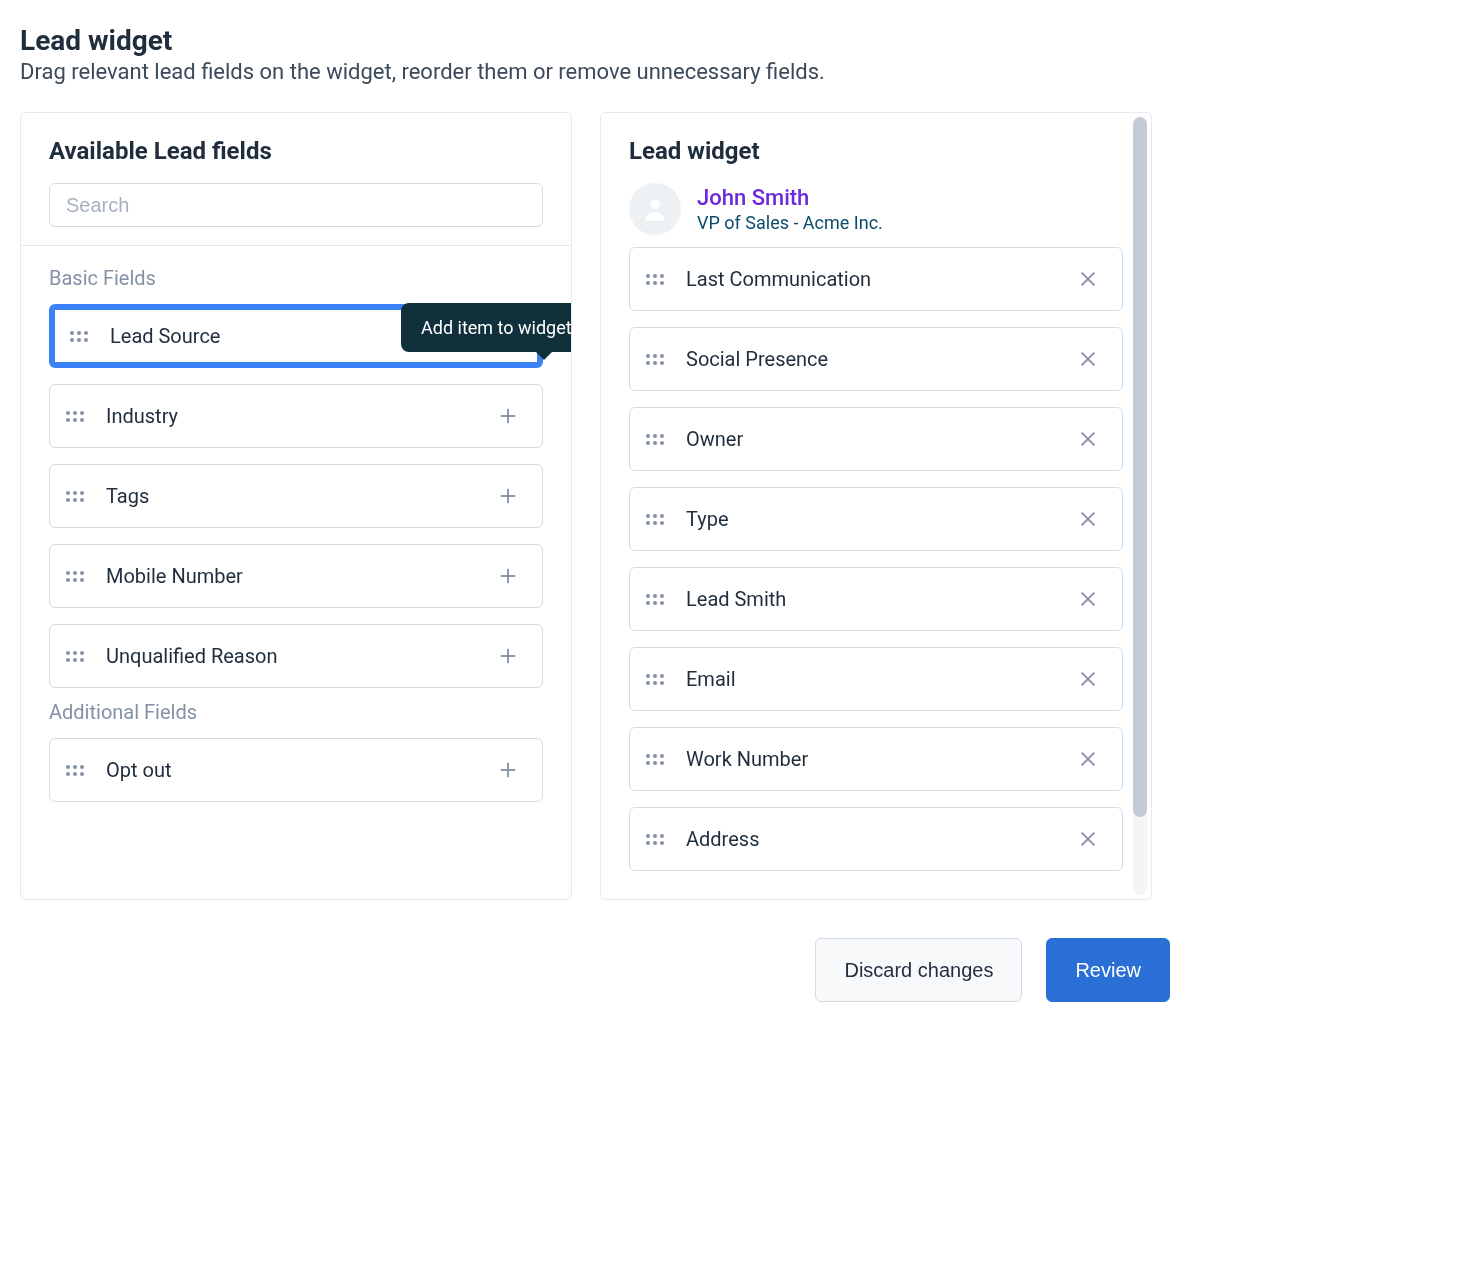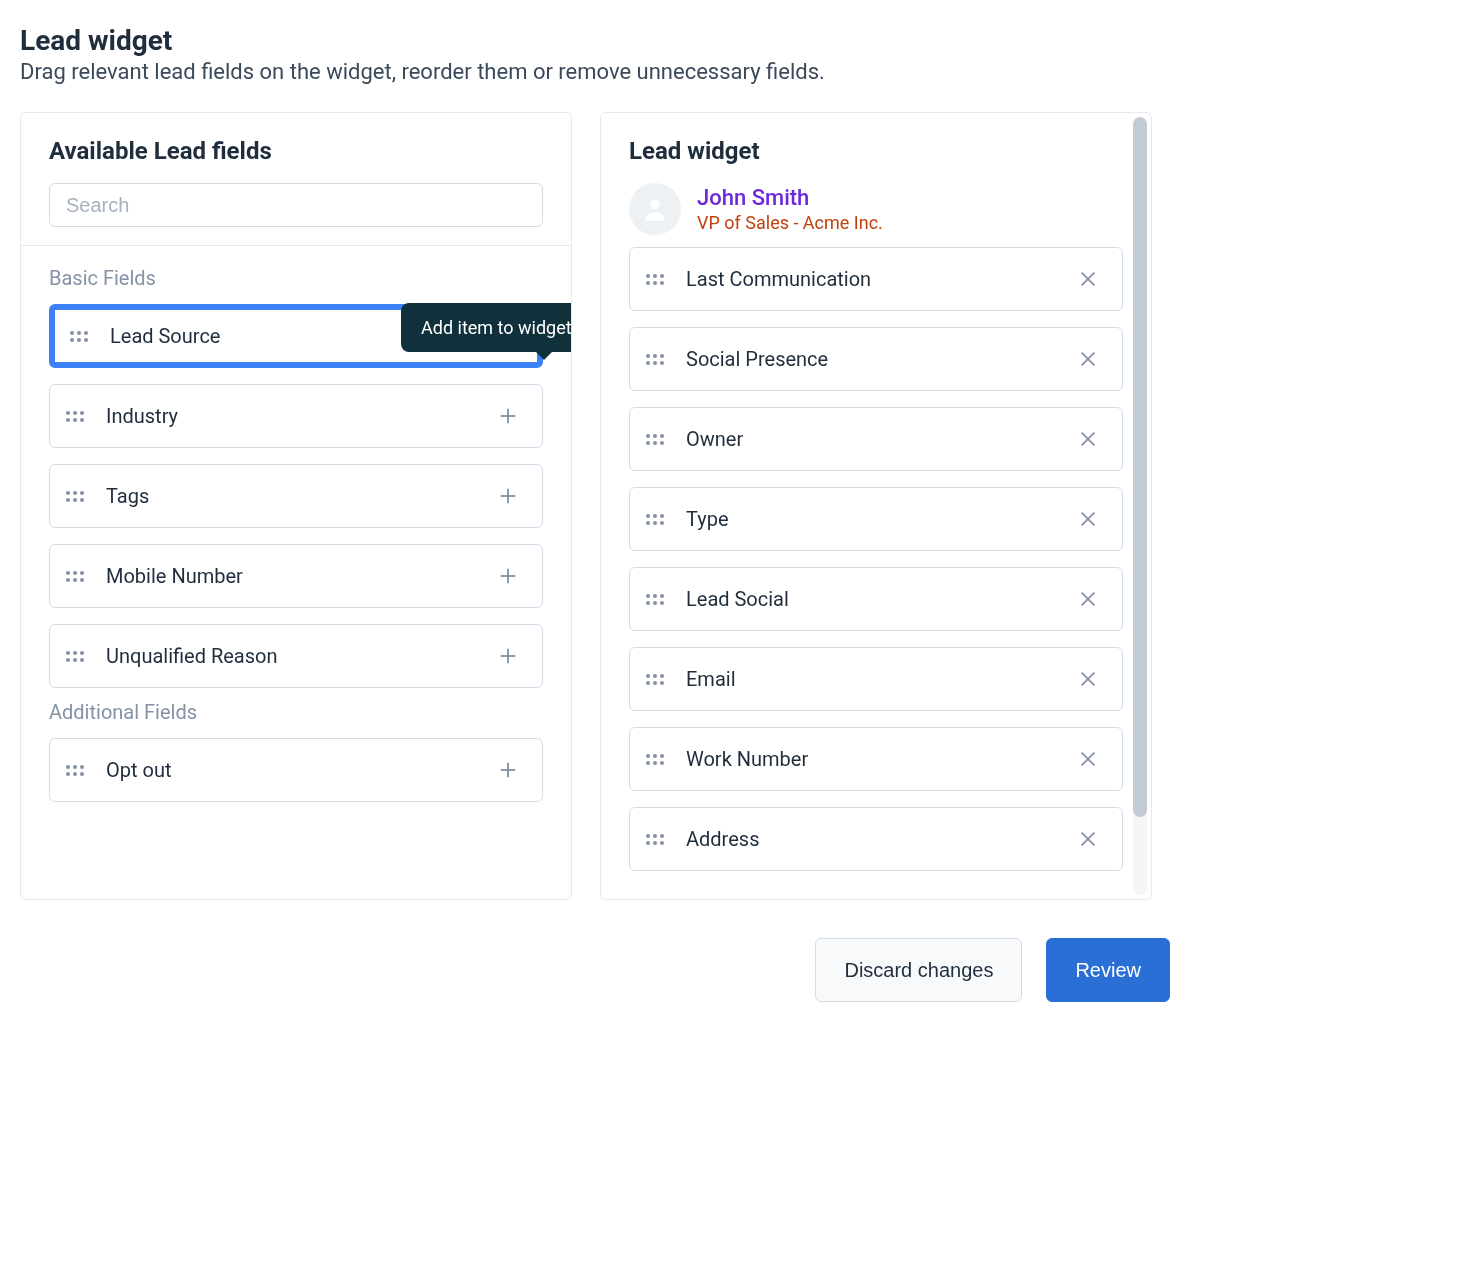--- a/index.html
+++ b/index.html
@@ -172,21 +172,21 @@
   }
   .avatar svg { width: 28px; height: 28px; fill: #fff; }
   .lead-name {
     font-size: 22px;
     color: #6d28d9;
     font-weight: 500;
     line-height: 1.2;
   }
   .lead-sub {
     font-size: 18px;
-    color: #c2410c;
+    color: #0c4a6e;
   }
 
   .scroll-area-right {
     flex: 1;
     overflow-y: auto;
     padding: 2px 28px 28px 28px;
   }
   .scroll-area-right::-webkit-scrollbar { width: 14px; }
   .scroll-area-right::-webkit-scrollbar-track { background: #f3f5f7; border-radius: 10px; }
   .scroll-area-right::-webkit-scrollbar-thumb { background: #c3cbd4; border-radius: 10px; }
@@ -475,21 +475,21 @@
 
         <div class="field-card">
           <div class="drag-handle">
               <span></span>
               <span></span>
               <span></span>
               <span></span>
               <span></span>
               <span></span>
             </div>
-          <div class="field-label">Lead Social</div>
+          <div class="field-label">Lead Smith</div>
           <button class="remove-btn">
             <svg viewBox="0 0 24 24" fill="none" stroke-width="2">
                 <line x1="5" y1="5" x2="19" y2="19"></line>
                 <line x1="19" y1="5" x2="5" y2="19"></line>
               </svg>
           </button>
         </div>
 
         <div class="field-card">
           <div class="drag-handle">

